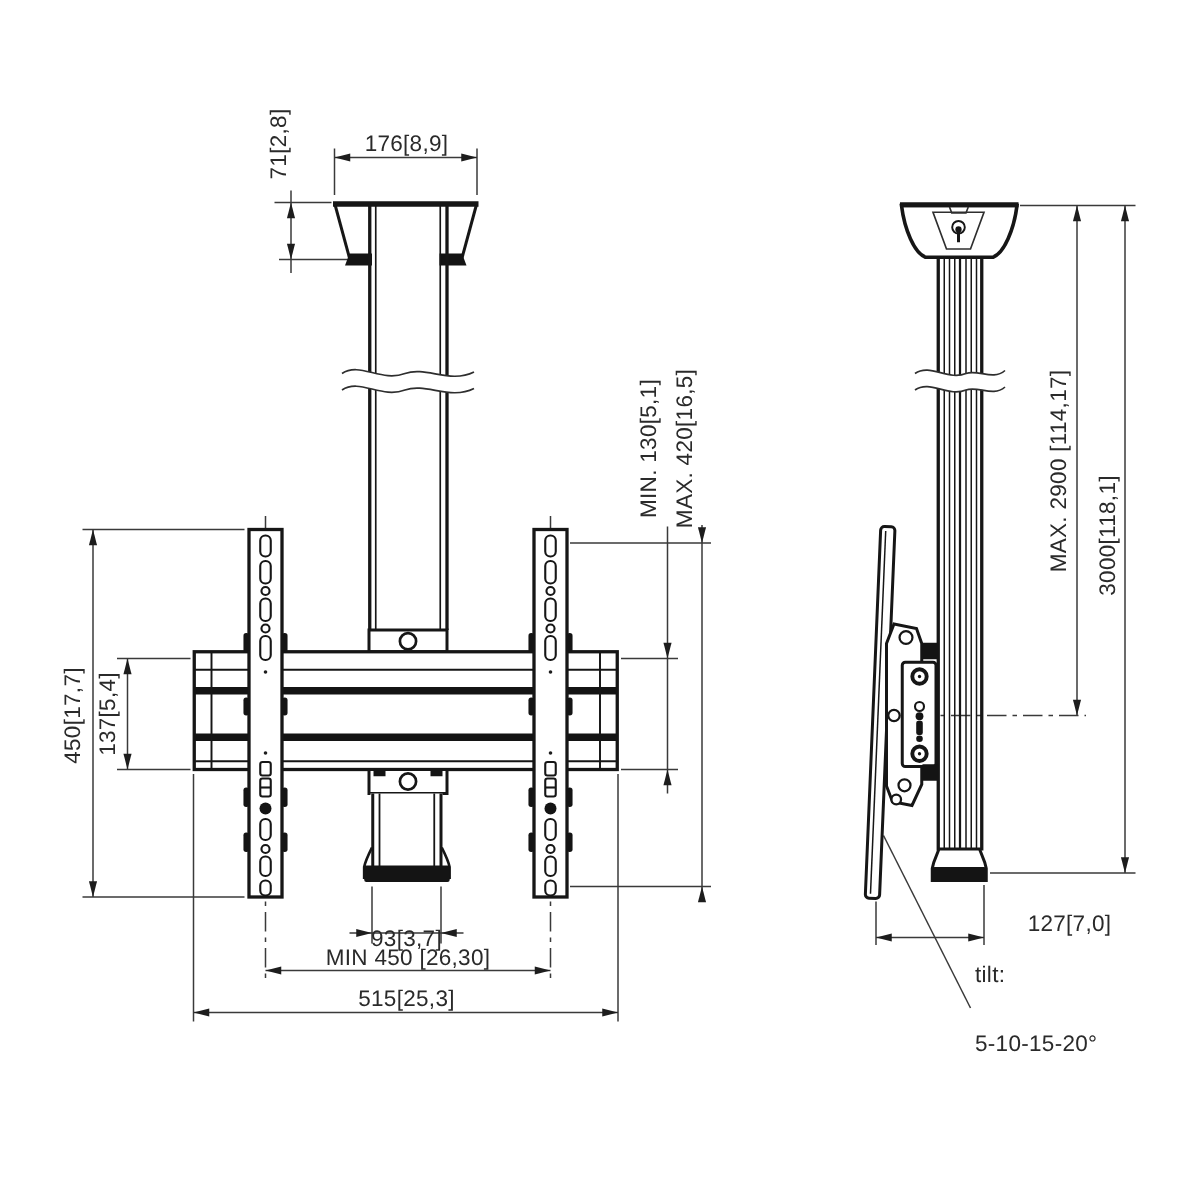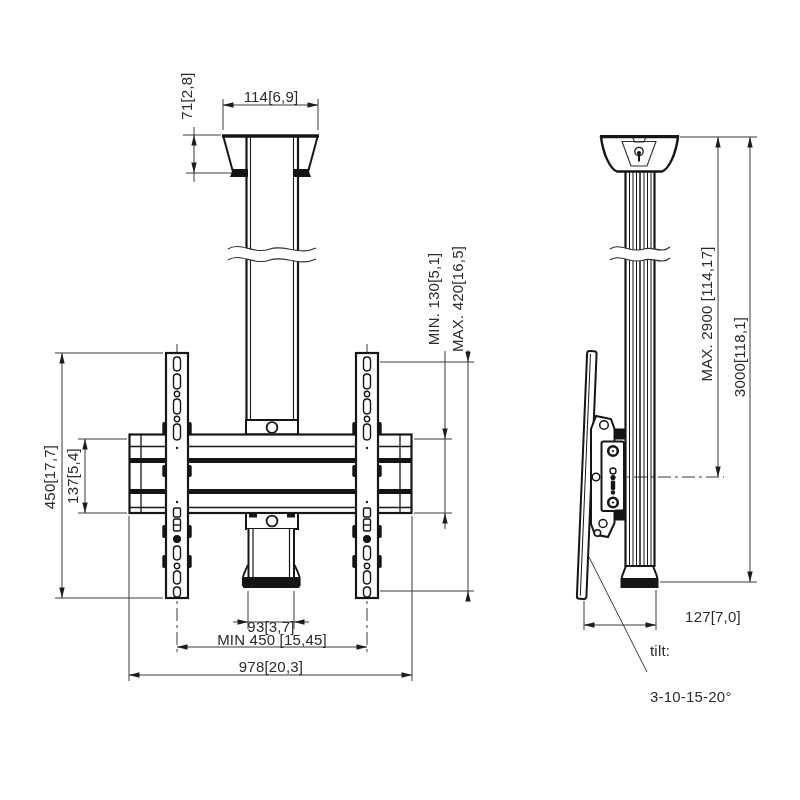--- a/index.html
+++ b/index.html
@@ -257,27 +257,27 @@
       <circle class="blk" cx="613" cy="477.5" r="2.6"></circle>
       <rect class="blk" x="610.8" y="480.5" width="4.4" height="9.5" rx="1.5"></rect>
       <circle class="blk" cx="613" cy="492.5" r="2.2"></circle>
       <rect class="blk" x="614.5" y="428.5" width="11" height="11" rx="1"></rect>
       <rect class="blk" x="614.5" y="509.5" width="11" height="11" rx="1"></rect>
     </g>
   </g>
 </svg>
 
 <div class="dim-label v" style="left:186px;top:96px">71[2,8]</div>
-<div class="dim-label" style="left:271px;top:96px">114[6,9]</div>
+<div class="dim-label" style="left:271px;top:96px">176[8,9]</div>
 <div class="dim-label v" style="left:433px;top:299px">MIN. 130[5,1]</div>
 <div class="dim-label v" style="left:457px;top:299px">MAX. 420[16,5]</div>
 <div class="dim-label v" style="left:49px;top:477px">450[17,7]</div>
 <div class="dim-label v" style="left:72px;top:476px">137[5,4]</div>
 <div class="dim-label" style="left:271px;top:626px">93[3,7]</div>
-<div class="dim-label" style="left:272px;top:639px">MIN 450 [15,45]</div>
-<div class="dim-label" style="left:271px;top:666px">978[20,3]</div>
+<div class="dim-label" style="left:272px;top:639px">MIN 450 [26,30]</div>
+<div class="dim-label" style="left:271px;top:666px">515[25,3]</div>
 <div class="dim-label v" style="left:706px;top:314px">MAX. 2900 [114,17]</div>
 <div class="dim-label v" style="left:739px;top:357px">3000[118,1]</div>
 <div class="dim-label" style="left:713px;top:616px">127[7,0]</div>
 <div class="dim-label anchor-left" style="left:650px;top:650px">tilt:</div>
-<div class="dim-label anchor-left" style="left:650px;top:696px">3-10-15-20°</div>
+<div class="dim-label anchor-left" style="left:650px;top:696px">5-10-15-20°</div>
 
 </div>
 
 </body></html>

